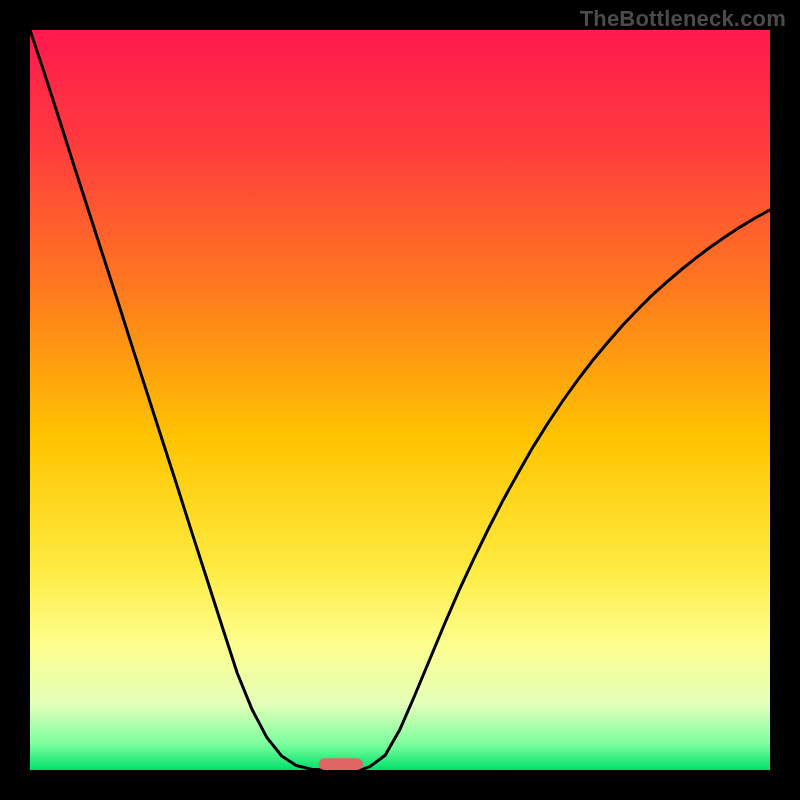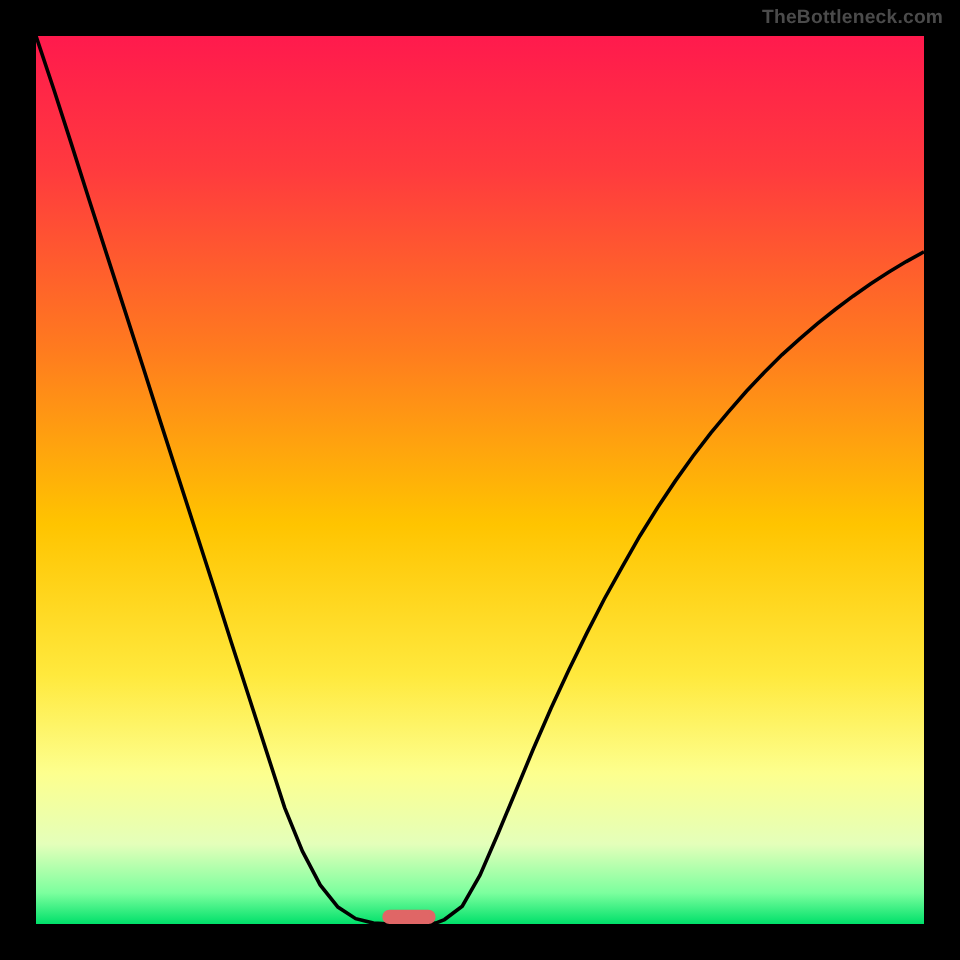--- a/index.html
+++ b/index.html
@@ -1,18 +1,18 @@
 <!DOCTYPE html>
 <html><head>
 <meta charset="utf-8">
 <style>
   html,body{margin:0;padding:0;width:800px;height:800px;background:#000;overflow:hidden;font-family:Arial,Helvetica,sans-serif}
   .wrap{position:relative;width:800px;height:800px}
   .plot{position:absolute;left:30px;top:30px;width:740px;height:740px}
-  .watermark{position:absolute;top:6px;right:14px;color:#4b4b4b;font-size:16px;font-weight:600;letter-spacing:.2px}
+  .watermark{position:absolute;top:6px;right:14px;color:#4b4b4b;font-size:22px;font-weight:600;letter-spacing:.2px}
 </style>
 </head>
 <body>
 <div class="wrap">
   <div class="watermark">TheBottleneck.com</div>
   <svg class="plot" viewBox="0 0 740 740" preserveAspectRatio="none">
     <defs>
       <linearGradient id="bg" x1="0" y1="0" x2="0" y2="1">
         <stop offset="0" stop-color="#ff1a4d"></stop>
         <stop offset="0.15" stop-color="#ff3a3e"></stop>

